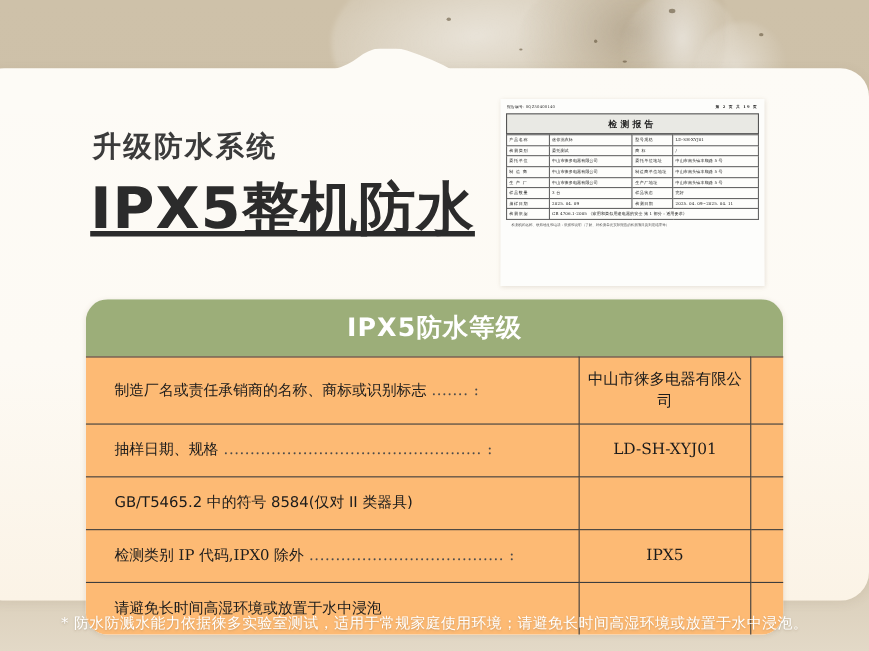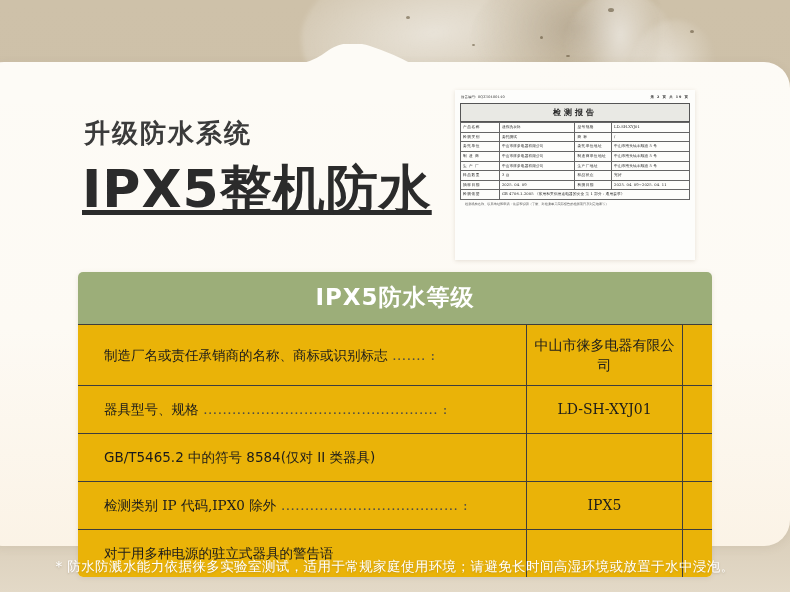--- a/index.html
+++ b/index.html
@@ -104,31 +104,31 @@
   .cert-tbl td.wide{}
   .cert-fade{
     position:absolute;left:0;right:0;bottom:0;height:28px;
     background:linear-gradient(180deg,rgba(253,253,251,0) 0%,rgba(253,253,251,.85) 55%,#fdfdfb 100%);
   }
   .cert-foot{font-size:3.2px;color:#555;padding:2px 10px;line-height:1.5;}
 
   
   .tbl-wrap{
     position:absolute;left:78px;top:272px;width:634px;
-    border-radius:5px;overflow:hidden;
+    border-radius:20px;overflow:hidden;
     box-shadow:0 1px 5px rgba(120,100,70,.13);
     background:#ffffff;
   }
   .tbl-head{
     background:#9cae79;color:#ffffff;text-align:center;
     font-size:23px;font-weight:600;letter-spacing:1px;
     padding:10px 0 11px 0;
     font-family:"DejaVu Sans","Liberation Sans",sans-serif;
   }
-  table.ipx{border-collapse:collapse;width:100%;background:#eab308;table-layout:fixed;}
+  table.ipx{border-collapse:collapse;width:100%;background:#fdba74;table-layout:fixed;}
   table.ipx td{
     border-top:1px solid #3d3d3d;
     border-bottom:1px solid #3d3d3d;
     font-family:"DejaVu Serif","Liberation Serif",serif;
     color:#1b1b1b;
     vertical-align:middle;
   }
   table.ipx tr td:first-child{border-left:none;}
   table.ipx tr td:last-child{border-right:none;}
   td.c-item{
@@ -249,36 +249,36 @@
   <div class="tbl-wrap">
     <div class="tbl-head">IPX5防水等级</div>
     <table class="ipx">
       <tbody id="ipx-rows">
           <tr class="r1">
             <td class="c-item"><span>制造厂名或责任承销商的名称、商标或识别标志</span><span class="leader"> ....... :</span></td>
             <td class="c-val">中山市徕多电器有限公司</td>
             <td class="c-res">P</td>
           </tr>
           <tr class="r2">
-            <td class="c-item"><span>器具型号、规格</span><span class="leader"> ................................................. :</span></td>
+            <td class="c-item"><span>抽样日期、规格</span><span class="leader"> ................................................. :</span></td>
             <td class="c-val">LD-SH-XYJ01</td>
             <td class="c-res">P</td>
           </tr>
           <tr class="r3">
             <td class="c-item"><span class="sans">GB/T5465.2 中的符号 8584(仅对 II 类器具)</span></td>
             <td class="c-val"></td>
             <td class="c-res">N</td>
           </tr>
           <tr class="r4">
             <td class="c-item"><span>检测类别 IP 代码,IPX0 除外</span><span class="leader"> ..................................... :</span></td>
             <td class="c-val">IPX5</td>
             <td class="c-res">P</td>
           </tr>
           <tr class="r5">
-            <td class="c-item"><span>对于用多种电源的驻立式器具的警告语</span></td>
+            <td class="c-item"><span>请避免长时间高湿环境或放置于水中浸泡</span></td>
             <td class="c-val"></td>
             <td class="c-res">N</td>
           </tr>
         </tbody>
     </table>
   </div>
 
   <div class="foot">* 防水防溅水能力依据徕多实验室测试，适用于常规家庭使用环境；请避免长时间高湿环境或放置于水中浸泡。</div>
 </div>
 

